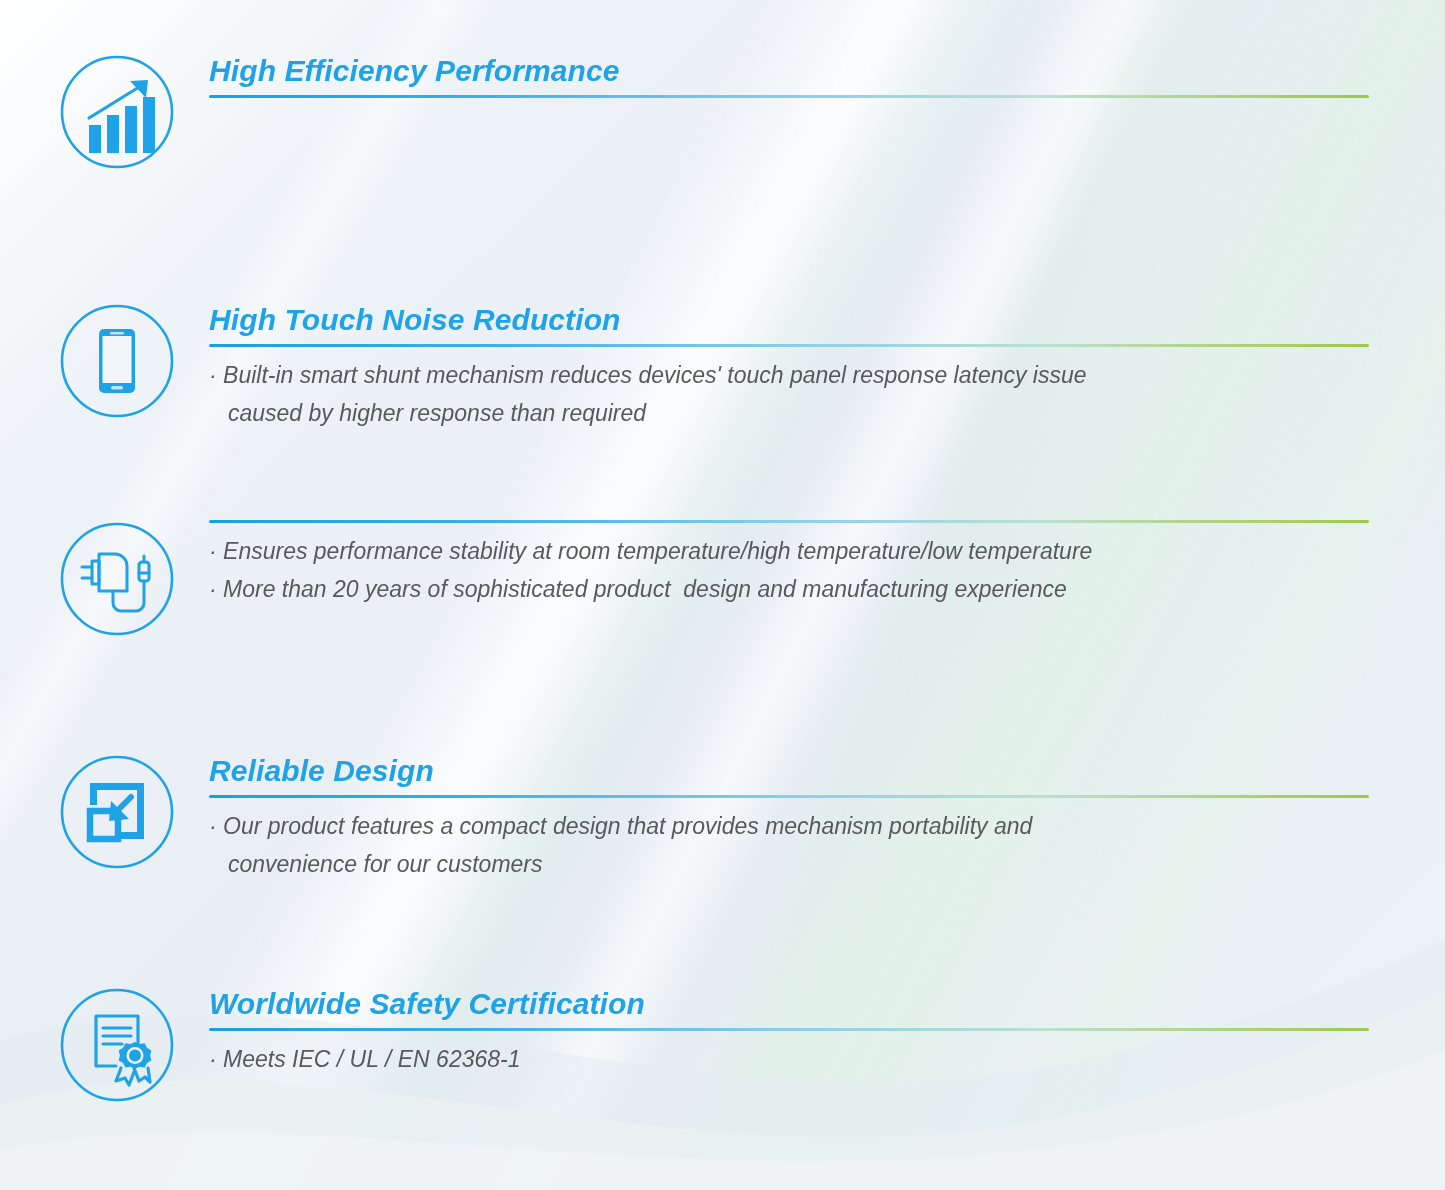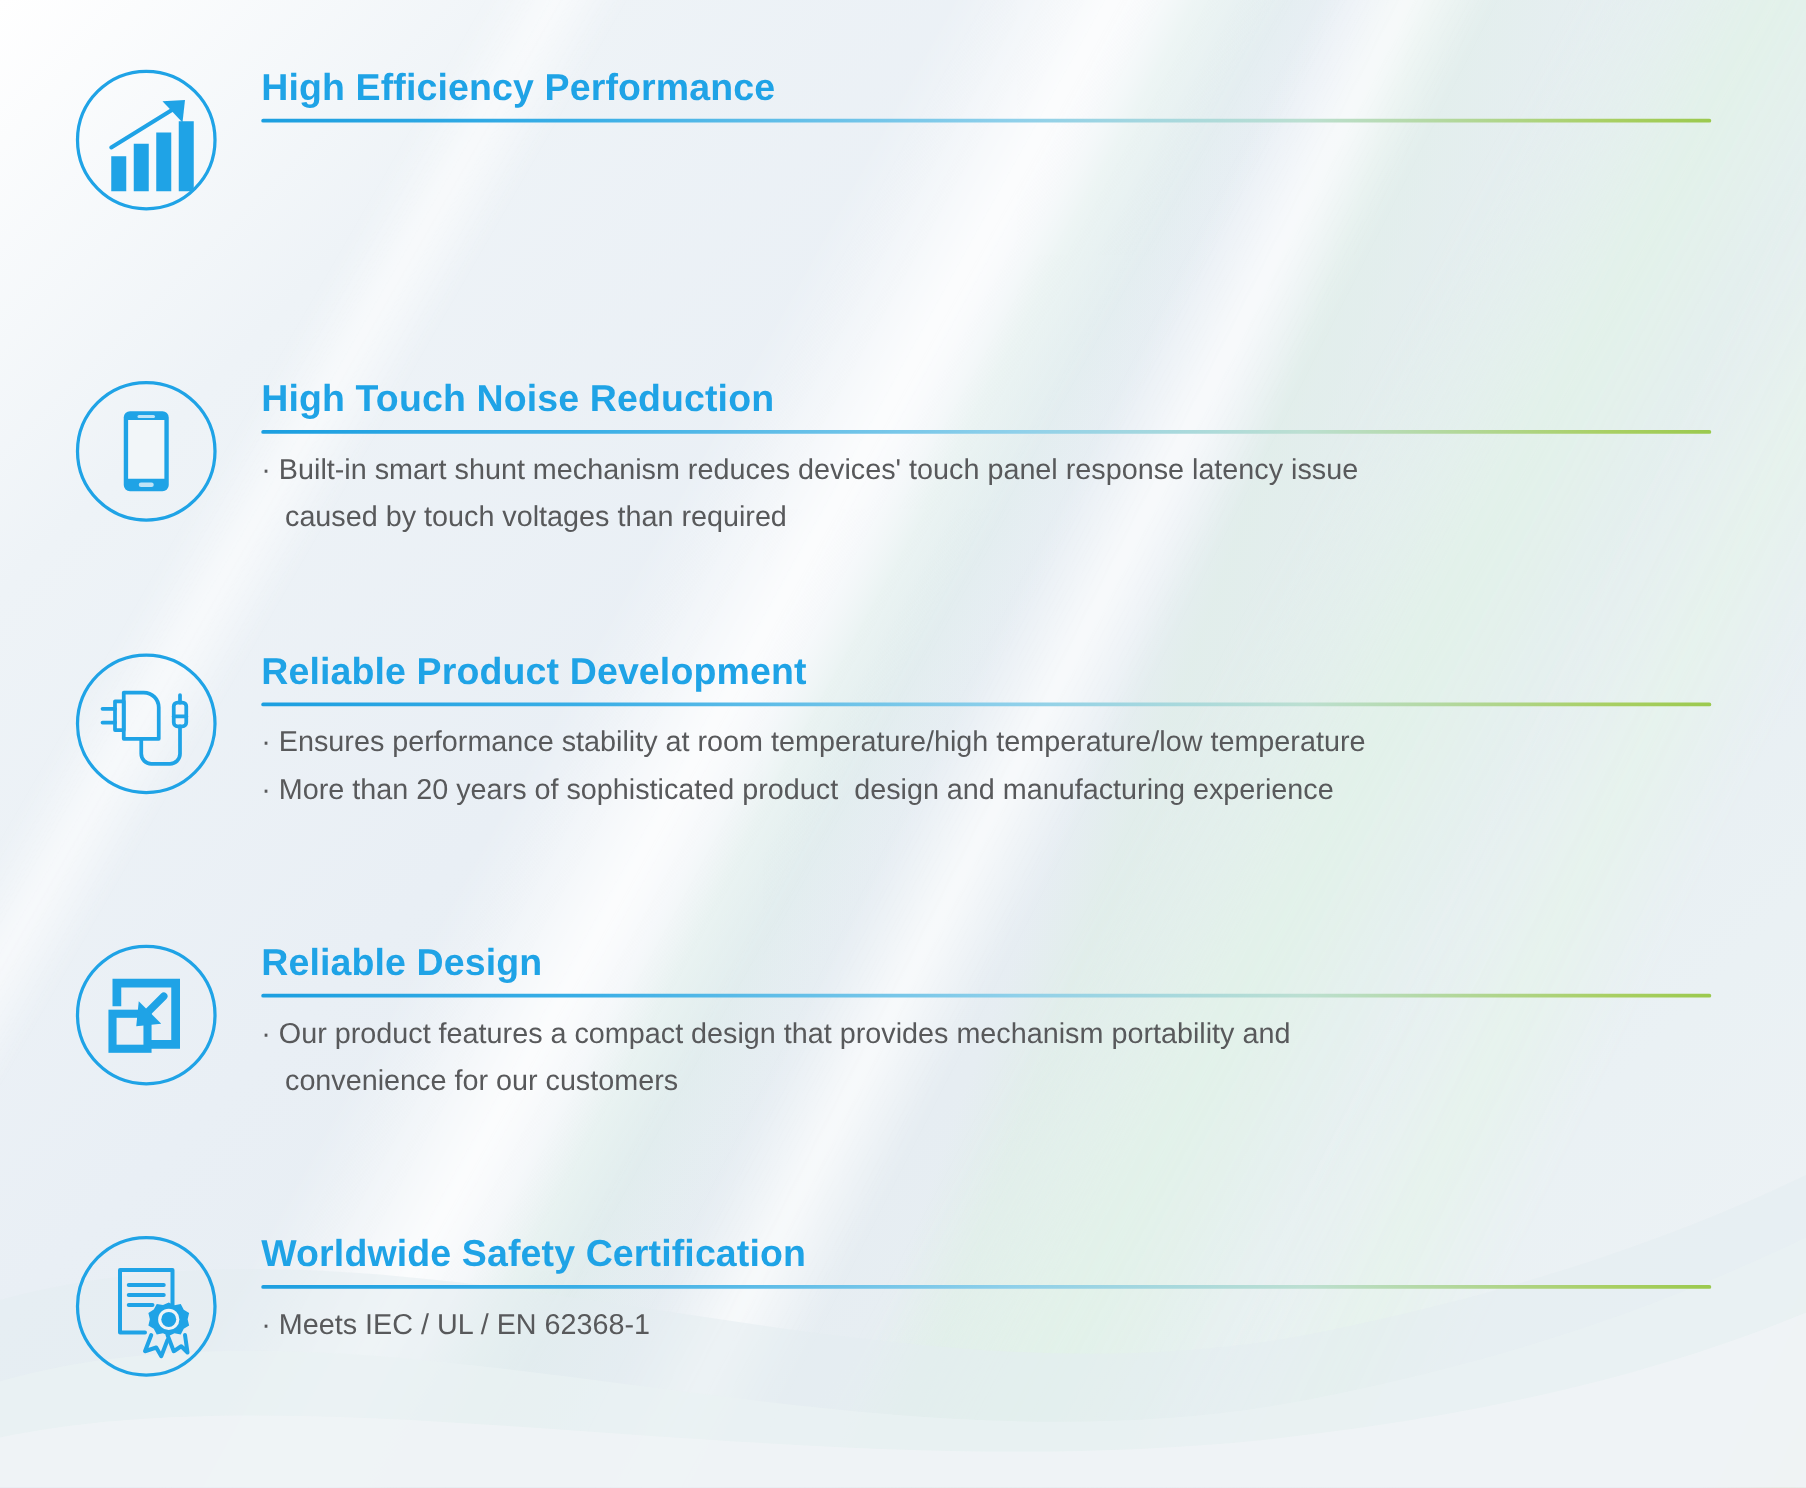--- a/index.html
+++ b/index.html
@@ -31,21 +31,21 @@
       background:linear-gradient(90deg,rgba(255,255,255,0) 0%,rgba(230,243,236,.85) 50%,rgba(255,255,255,0) 100%);
       transform:rotate(26deg);filter:blur(7px);}
   .greenband{position:absolute;top:-150px;left:940px;width:300px;height:1600px;
       background:linear-gradient(90deg,rgba(233,245,238,0) 0%,rgba(226,242,233,.9) 45%,rgba(235,246,240,0) 100%);
       transform:rotate(28deg);filter:blur(10px);}
   .ystripe{position:absolute;bottom:-340px;right:-60px;width:120px;height:760px;
       background:linear-gradient(90deg,rgba(226,231,180,0) 0%,rgba(220,227,160,.8) 50%,rgba(226,231,180,0) 100%);
       transform:rotate(26deg);filter:blur(4px);}
   .swoop{position:absolute;left:0;bottom:0;width:1445px;height:300px;}
 
-  .row{position:absolute;left:0;width:1159px;}
+  .row{position:absolute;left:0;width:1159px;font-style:italic;}
   .iconwrap{position:absolute;left:58px;width:118px;height:118px;}
   .iconwrap svg{display:block;}
   .content{position:absolute;left:209px;right:0;}
   .heading{
     color:#1fa3e6;font-size:30px;font-weight:bold;letter-spacing:.1px;
     line-height:36px;margin:0 0 6px 0;white-space:nowrap;
   }
   .rule{
     height:3px;width:1160px;border-radius:2px;margin:0 0 9px 0;
     background:linear-gradient(90deg,#1c9fe0 0%,#39aee6 22%,#8fd0ea 52%,#bcdfd1 72%,#a8cf63 93%,#9bc94e 100%);
@@ -99,42 +99,41 @@
         <rect x="41" y="27" width="36" height="64" rx="5" fill="#1fa3e6"></rect>
         <rect x="44.5" y="34" width="29" height="47" fill="#f2f6f9"></rect>
         <rect x="52" y="30" width="14" height="2.4" rx="1.2" fill="#bfe4f7"></rect>
         <rect x="53" y="84" width="12" height="3.6" rx="1.8" fill="#bfe4f7"></rect>
       </svg>
     </div>
     <div class="content">
       <div class="heading">High Touch Noise Reduction</div>
       <div class="rule"></div>
       <div class="bullets">
-        <div class="bullet"><span>·</span><span> Built-in smart shunt mechanism reduces devices' touch panel response latency issue</span><span class="cont">caused by touch voltages than required</span></div>
+        <div class="bullet"><span>·</span><span> Built-in smart shunt mechanism reduces devices' touch panel response latency issue</span><span class="cont">caused by higher response than required</span></div>
       </div>
     </div>
   </div>
 
   <div class="row" style="top:520px;height:190px;">
     <div class="iconwrap">
       <svg width="118" height="118" viewBox="0 0 118 118">
         <circle cx="59" cy="59" r="55" fill="none" stroke="#1fa3e6" stroke-width="2.6"></circle>
         <g fill="none" stroke="#1fa3e6" stroke-width="3" stroke-linejoin="round" stroke-linecap="round">
           <path d="M41,34 L57,34 A12,12 0 0 1 69,46 L69,71 L41,71 Z"></path>
           <rect x="34" y="41" width="7" height="23"></rect>
           <path d="M24,47 L34,47 M24,58 L34,58"></path>
           <path d="M55,71 L55,83 A8,8 0 0 0 63,91 L78,91 A8,8 0 0 0 86,83 L86,61"></path>
           <rect x="81" y="42" width="10" height="19" rx="3"></rect>
           <path d="M86,36 L86,42"></path>
           <path d="M81,53 L91,53"></path>
         </g>
       </svg>
     </div>
     <div class="content">
-      <div class="heading">Reliable Product Development</div>
       <div class="rule"></div>
       <div class="bullets">
         <div class="bullet"><span>·</span><span> Ensures performance stability at room temperature/high temperature/low temperature</span></div>
         <div class="bullet"><span>·</span><span> More than 20 years of sophisticated product  design and manufacturing experience</span></div>
       </div>
     </div>
   </div>
 
   <div class="row" style="top:753px;height:190px;">
     <div class="iconwrap">

